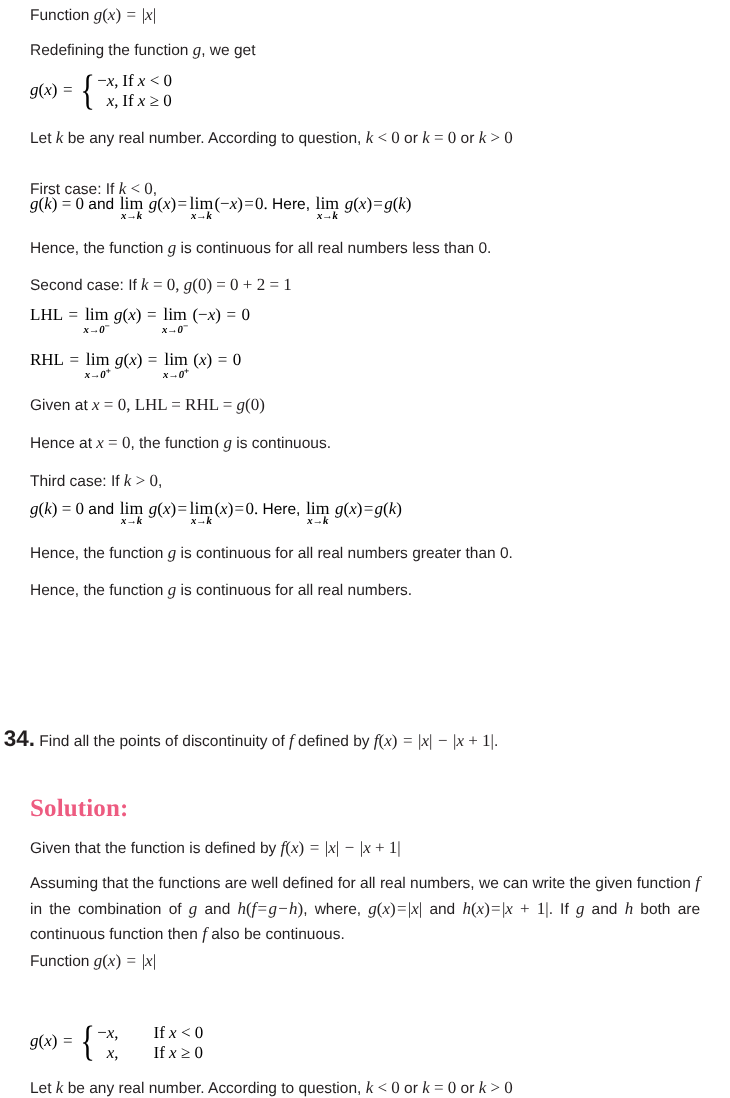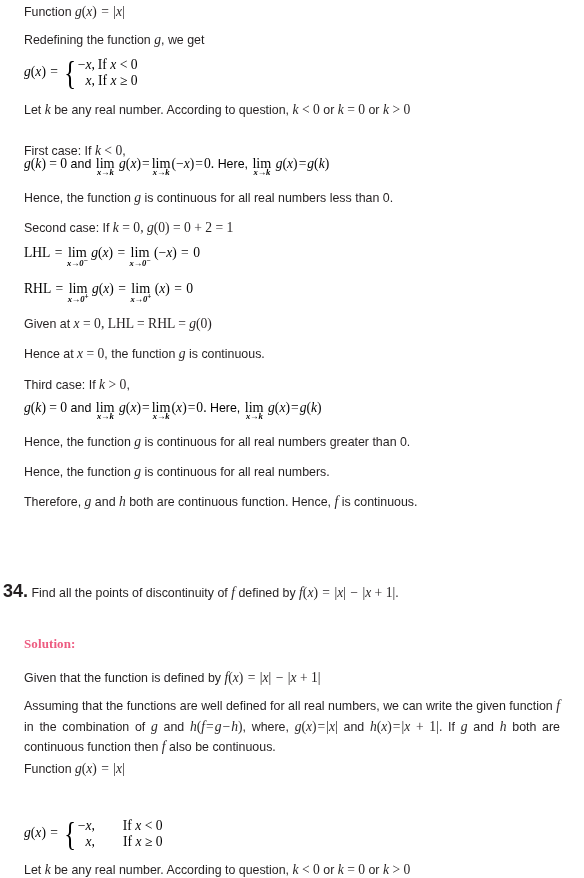--- a/index.html
+++ b/index.html
@@ -123,40 +123,40 @@
   .piece-rows .pcell {
     display: table-cell;
     line-height: 15.5px;
     white-space: nowrap;
     vertical-align: middle;
   }
   .piece-rows .pcell.val {
     text-align: right;
     padding-right: 3px;
   }
-  .piece-rows .pcell.cond { text-align: right; }
+  .piece-rows .pcell.cond { text-align: left; }
   .gap-wide .pcell.val { padding-right: 28px; }
   .q-line {
     position: absolute;
     left: 3px;
     width: 560px;
     font-size: 12.4px;
     line-height: 16px;
     color: #231f20;
   }
   .q-num {
     font-weight: bold;
     font-size: 18px;
   }
   .solution-head {
     position: absolute;
     left: 24px;
     font-family: "Liberation Serif", serif;
     font-weight: bold;
-    font-size: 13px;
+    font-size: 20px;
     letter-spacing: 0.1px;
   }
 </style>
 </head>
 <body>
 
 <div class="page">
 
   <div class="body-text" style="top:4px;">
     <span>Function </span><span class="mi">g</span><span class="mi-up">(</span><span class="mi">x</span><span class="mi-up">)</span><span class="mop"> = </span><span class="mi-up">|</span><span class="mi">x</span><span class="mi-up">|</span>
@@ -227,23 +227,20 @@
   </div>
 
   <div class="body-text" style="top:434px;">
     <span>Hence, the function </span><span class="mi">g</span><span> is continuous for all real numbers greater than 0.</span>
   </div>
 
   <div class="body-text" style="top:464px;">
     <span>Hence, the function </span><span class="mi">g</span><span> is continuous for all real numbers.</span>
   </div>
 
-  <div class="body-text" style="top:494px;">
-    <span>Therefore, </span><span class="mi">g</span><span> and </span><span class="mi">h</span><span> both are continuous function. Hence, </span><span class="mi">f</span><span> is continuous.</span>
-  </div>
 
   <div class="q-line" style="top:583px;">
     <span class="q-num">34.</span><span> Find all the points of discontinuity of </span><span class="mi">f</span><span> defined by </span><span class="mi">f</span><span class="mi-up">(</span><span class="mi">x</span><span class="mi-up">)</span><span class="mop"> = </span><span class="mi-up">|</span><span class="mi">x</span><span class="mi-up">|</span><span class="mop"> − </span><span class="mi-up">|</span><span class="mi">x</span><span class="mn"> + 1</span><span class="mi-up">|</span><span>.</span>
   </div>
 
   <div class="solution-head" style="top:636px; color:#ed5b80;">Solution:</div>
 
   <div class="body-text" style="top:670px;">
     <span>Given that the function is defined by </span><span class="mi">f</span><span class="mi-up">(</span><span class="mi">x</span><span class="mi-up">)</span><span class="mop"> = </span><span class="mi-up">|</span><span class="mi">x</span><span class="mi-up">|</span><span class="mop"> − </span><span class="mi-up">|</span><span class="mi">x</span><span class="mn"> + 1</span><span class="mi-up">|</span>
   </div>

